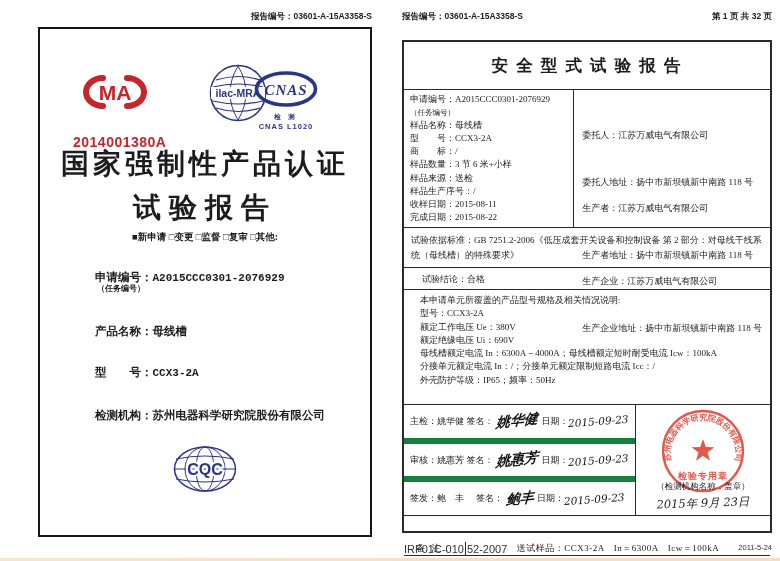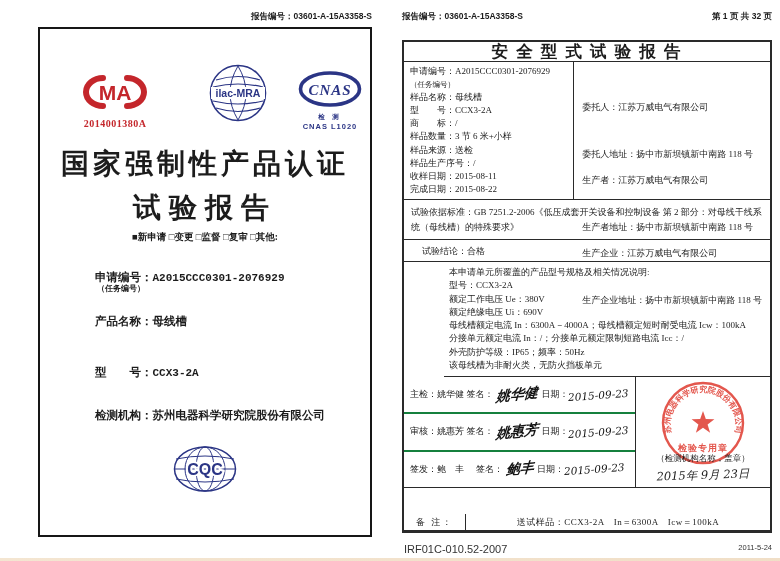--- a/index.html
+++ b/index.html
@@ -6,68 +6,68 @@
   html,body { background:#ffffff; }
   .canvas { position:relative; width:780px; height:561px; background:#ffffff;
             font-family:"Liberation Serif", serif; color:#1c1c1c; overflow:hidden; }
 
   
   .left-report-no { position:absolute; left:180px; top:11px; width:192px; text-align:right;
                     font-size:8.5px; font-weight:bold; font-family:"Liberation Sans",sans-serif; }
   .page-left { position:absolute; left:38px; top:27px; width:334px; height:510px;
                border:2px solid #161616; background:#fff; }
   .cma { position:absolute; left:33px; top:42px; width:84px; text-align:center; }
-  .cma-id { color:#c4262b; font-size:10px; font-weight:bold; letter-spacing:.5px;
-            font-family:Liberation Serif, serif; margin-top:1px; }
+  .cma-id { color:#c4262b; font-size:14px; font-weight:bold; letter-spacing:.5px;
+            font-family:Liberation Sans, sans-serif; margin-top:17px; }
   .ilac { position:absolute; left:168px; top:34px; }
-  .cnas { position:absolute; left:214px; top:41px; width:64px; text-align:center;margin-left:44px; }
+  .cnas { position:absolute; left:214px; top:41px; width:64px; text-align:center; }
   .cnas-sub { font-size:6.5px; color:#2b3585; letter-spacing:3px; margin-top:1px; font-weight:bold;}
   .cnas-code { font-size:7.5px; color:#2b3585; font-weight:bold;
                font-family:"Liberation Sans",sans-serif; letter-spacing:1px; }
   .lp-title1 { position:absolute; top:116px; width:100%; text-align:center;
                font-size:28px; font-weight:bold; letter-spacing:4px; }
   .lp-title2 { position:absolute; top:160px; width:100%; text-align:center;
                font-size:28px; font-weight:bold; letter-spacing:8px; }
   .lp-apply-types { position:absolute; top:202px; width:100%; text-align:center;
                     font-size:9.5px; font-weight:bold; }
   .lp-fields { position:absolute; left:55px; top:238px; right:14px; height:210px; }
   .lp-field { position:absolute; left:0; white-space:nowrap; }
   .lp-label { font-size:11.5px; font-weight:bold; }
   .lp-value { font-size:11px; font-weight:bold; font-family:"Liberation Mono",monospace; }
   .lp-value-cn { font-size:11.5px; font-weight:bold; }
   .lp-note { position:absolute; left:2px; top:16px; font-size:8px; font-weight:bold; }
-  .f1 { top:0; } .f2 { top:44px; } .f3 { top:95px; } .f4 { top:138px; }
+  .f1 { top:0; } .f2 { top:54px; } .f3 { top:95px; } .f4 { top:138px; }
   .cqc { position:absolute; left:50%; transform:translateX(-50%); top:416px; }
 
   
   .rp-report-no { position:absolute; left:402px; top:11px; font-size:8.5px; font-weight:bold;
                   font-family:"Liberation Sans",sans-serif; }
   .rp-page-no { position:absolute; left:640px; top:11px; width:132px; text-align:right;
                 font-size:8.5px; font-weight:bold; font-family:"Liberation Sans",sans-serif; }
   .rtable { position:absolute; left:402px; top:40px; width:370px; height:493px;
             border:2px solid #2a2a2a; background:#fff; font-size:9px;
             display:flex; flex-direction:column; }
   .rtable .row { flex-shrink:0; border-bottom:1px solid #2a2a2a; }
-  .row-title { height:20px; display:flex; align-items:center; justify-content:center;
+  .row-title { height:48px; display:flex; align-items:center; justify-content:center;
                font-size:16.5px; font-weight:bold; letter-spacing:2px; }
   .row-info { height:138px; display:flex; }
   .info-left { width:176px; border-right:1px solid #2a2a2a; padding:3px 6px; }
   .info-left div { line-height:13.1px; white-space:nowrap; }
   .info-left .sm { font-size:7.5px; }
   .info-right { flex:1; padding:6px 8px; }
   .info-right div { line-height:13.5px; white-space:nowrap;margin-top:33px; }
   .info-right .gap { margin-top:13px; }
   .row-standard { height:40px; padding:5px 7px; line-height:15px; }
   .row-conclusion { height:22px; padding:5px 18px; }
-  .row-coverage { height:115px; padding:4px 5px;margin-left:40px; }
+  .row-coverage { height:115px; padding:4px 16px; }
   .row-coverage div { line-height:13.3px; }
   .row-sign { height:111px; display:flex; }
   .sign-left { width:232px; border-right:1px solid #2a2a2a; display:flex; flex-direction:column; }
   .sign-row { flex:1; display:flex; align-items:center; padding:0 6px;
-              border-bottom:2px solid #15803d; white-space:nowrap; }
+              border-bottom:6px solid #15803d; white-space:nowrap; }
   .sign-row:last-child { border-bottom:none; }
   .sign-role { width:66px; display:inline-block; }
   .hand-sign { font-size:14px; font-style:italic; font-weight:bold; color:#141414;
                display:inline-block; transform:rotate(-6deg) skewX(-10deg); margin:0 3px;
                font-family:"DejaVu Serif",serif; }
   .hand-date { font-size:10.5px; font-style:italic; color:#141414; display:inline-block;
                transform:rotate(-4deg); font-family:"DejaVu Serif",serif; }
   .seal-cell { flex:1; position:relative; text-align:center; }
   .seal-svg { position:absolute; left:50%; top:0; transform:translateX(-50%); }
   .seal-caption { position:absolute; bottom:22px; width:100%; font-size:8.5px; }
@@ -195,21 +195,20 @@
     <div class="row row-conclusion">试验结论：合格</div>
 
     <div class="row row-coverage">
       <div>本申请单元所覆盖的产品型号规格及相关情况说明:</div>
       <div>型号：CCX3-2A</div>
       <div>额定工作电压 Ue：380V</div>
       <div>额定绝缘电压 Ui：690V</div>
       <div>母线槽额定电流 In：6300A－4000A；母线槽额定短时耐受电流 Icw：100kA</div>
       <div>分接单元额定电流 In：/；分接单元额定限制短路电流 Icc：/</div>
       <div>外壳防护等级：IP65；频率：50Hz</div>
-      <div>该母线槽为非耐火类，无防火挡板单元</div>
     </div>
 
     <div class="row row-sign">
       <div class="sign-left">
         <div class="sign-row">
           <span class="sign-role">主检：姚华健</span>
           <span>签名：</span>
           <span class="hand-sign">姚华健</span>
           <span>日期：</span>
           <span class="hand-date">2015-09-23</span>

